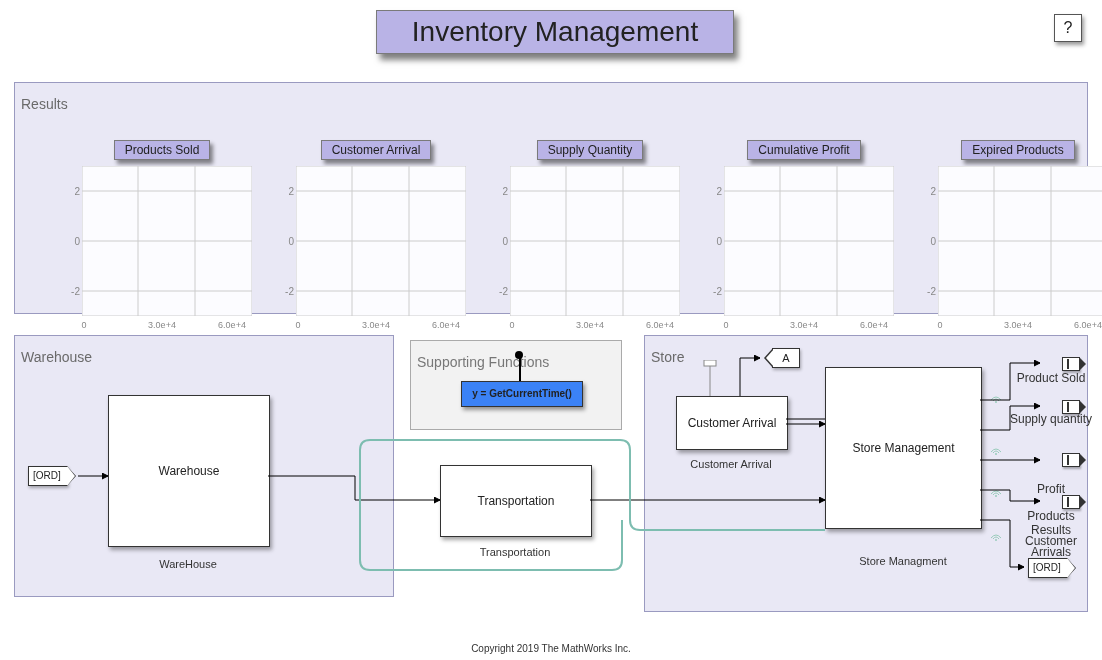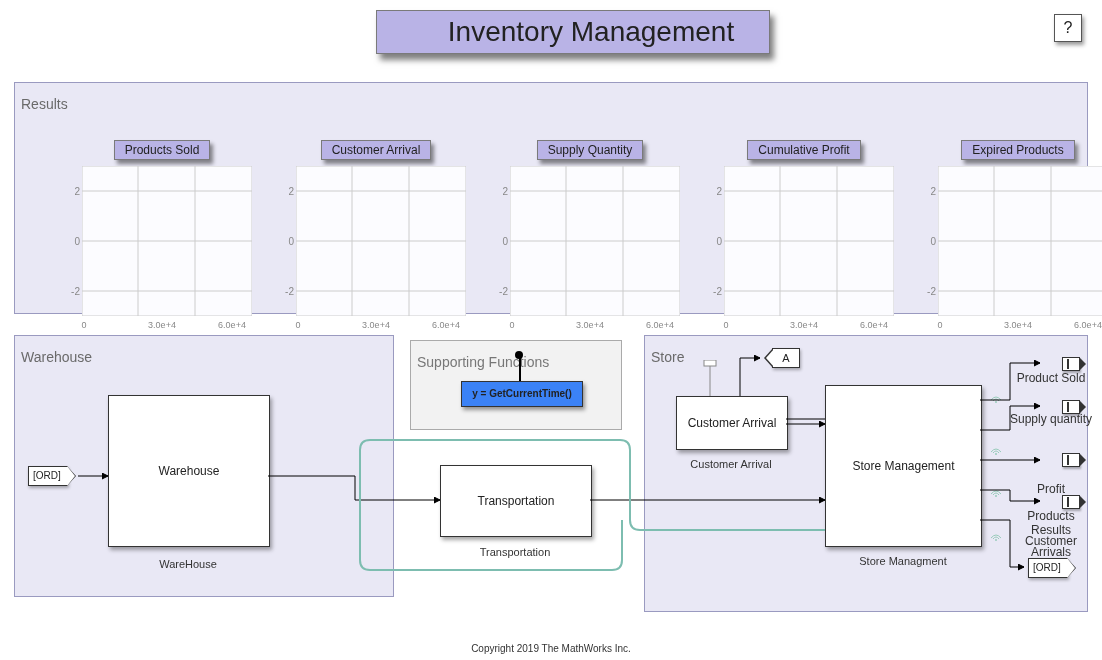--- a/index.html
+++ b/index.html
@@ -15,21 +15,20 @@
   .title-banner {
     position: absolute;
     left: 376px; top: 10px;
     width: 356px; height: 42px;
     background: #b9b3e6;
     border: 1px solid #7a7a7a;
     font-size: 28px;
     text-align: center;
     line-height: 42px;
     box-shadow: 4px 6px 6px rgba(0,0,0,0.5);
-    padding-left: 36px;
   }
   .help-btn {
     position: absolute;
     right: 20px; top: 14px;
     width: 26px; height: 26px;
     border: 1px solid #555;
     text-align: center;
     line-height: 26px;
     font-size: 16px;
     background: #fff;
@@ -287,21 +286,21 @@
 <div class="block" style="left:676px; top:396px; width:110px; height:52px;">
   <span>Customer Arrival</span>
 </div>
 <div class="block-label-under" style="left:731px; top:458px;">Customer Arrival</div>
 
 <svg class="wire" style="left:700px; top:360px; width:30px; height:36px;">
   <line x1="10" y1="2" x2="10" y2="36" stroke="#888" stroke-width="1"></line>
   <rect x="4" y="0" width="12" height="6" fill="#fff" stroke="#888"></rect>
 </svg>
 
-<div class="block" style="left:825px; top:385px; width:155px; height:160px;">
+<div class="block" style="left:825px; top:367px; width:155px; height:160px;">
   <span>Store Management</span>
 </div>
 <div class="block-label-under" style="left:903px; top:555px;">Store Managment</div>
 
 <div class="out-port" style="top:357px;"></div>
 <div class="out-label" style="top:371px;">Product Sold</div>
 
 <div class="out-port" style="top:400px;"></div>
 <div class="out-label" style="top:414px; line-height:11px;">Supply quantity</div>
 

